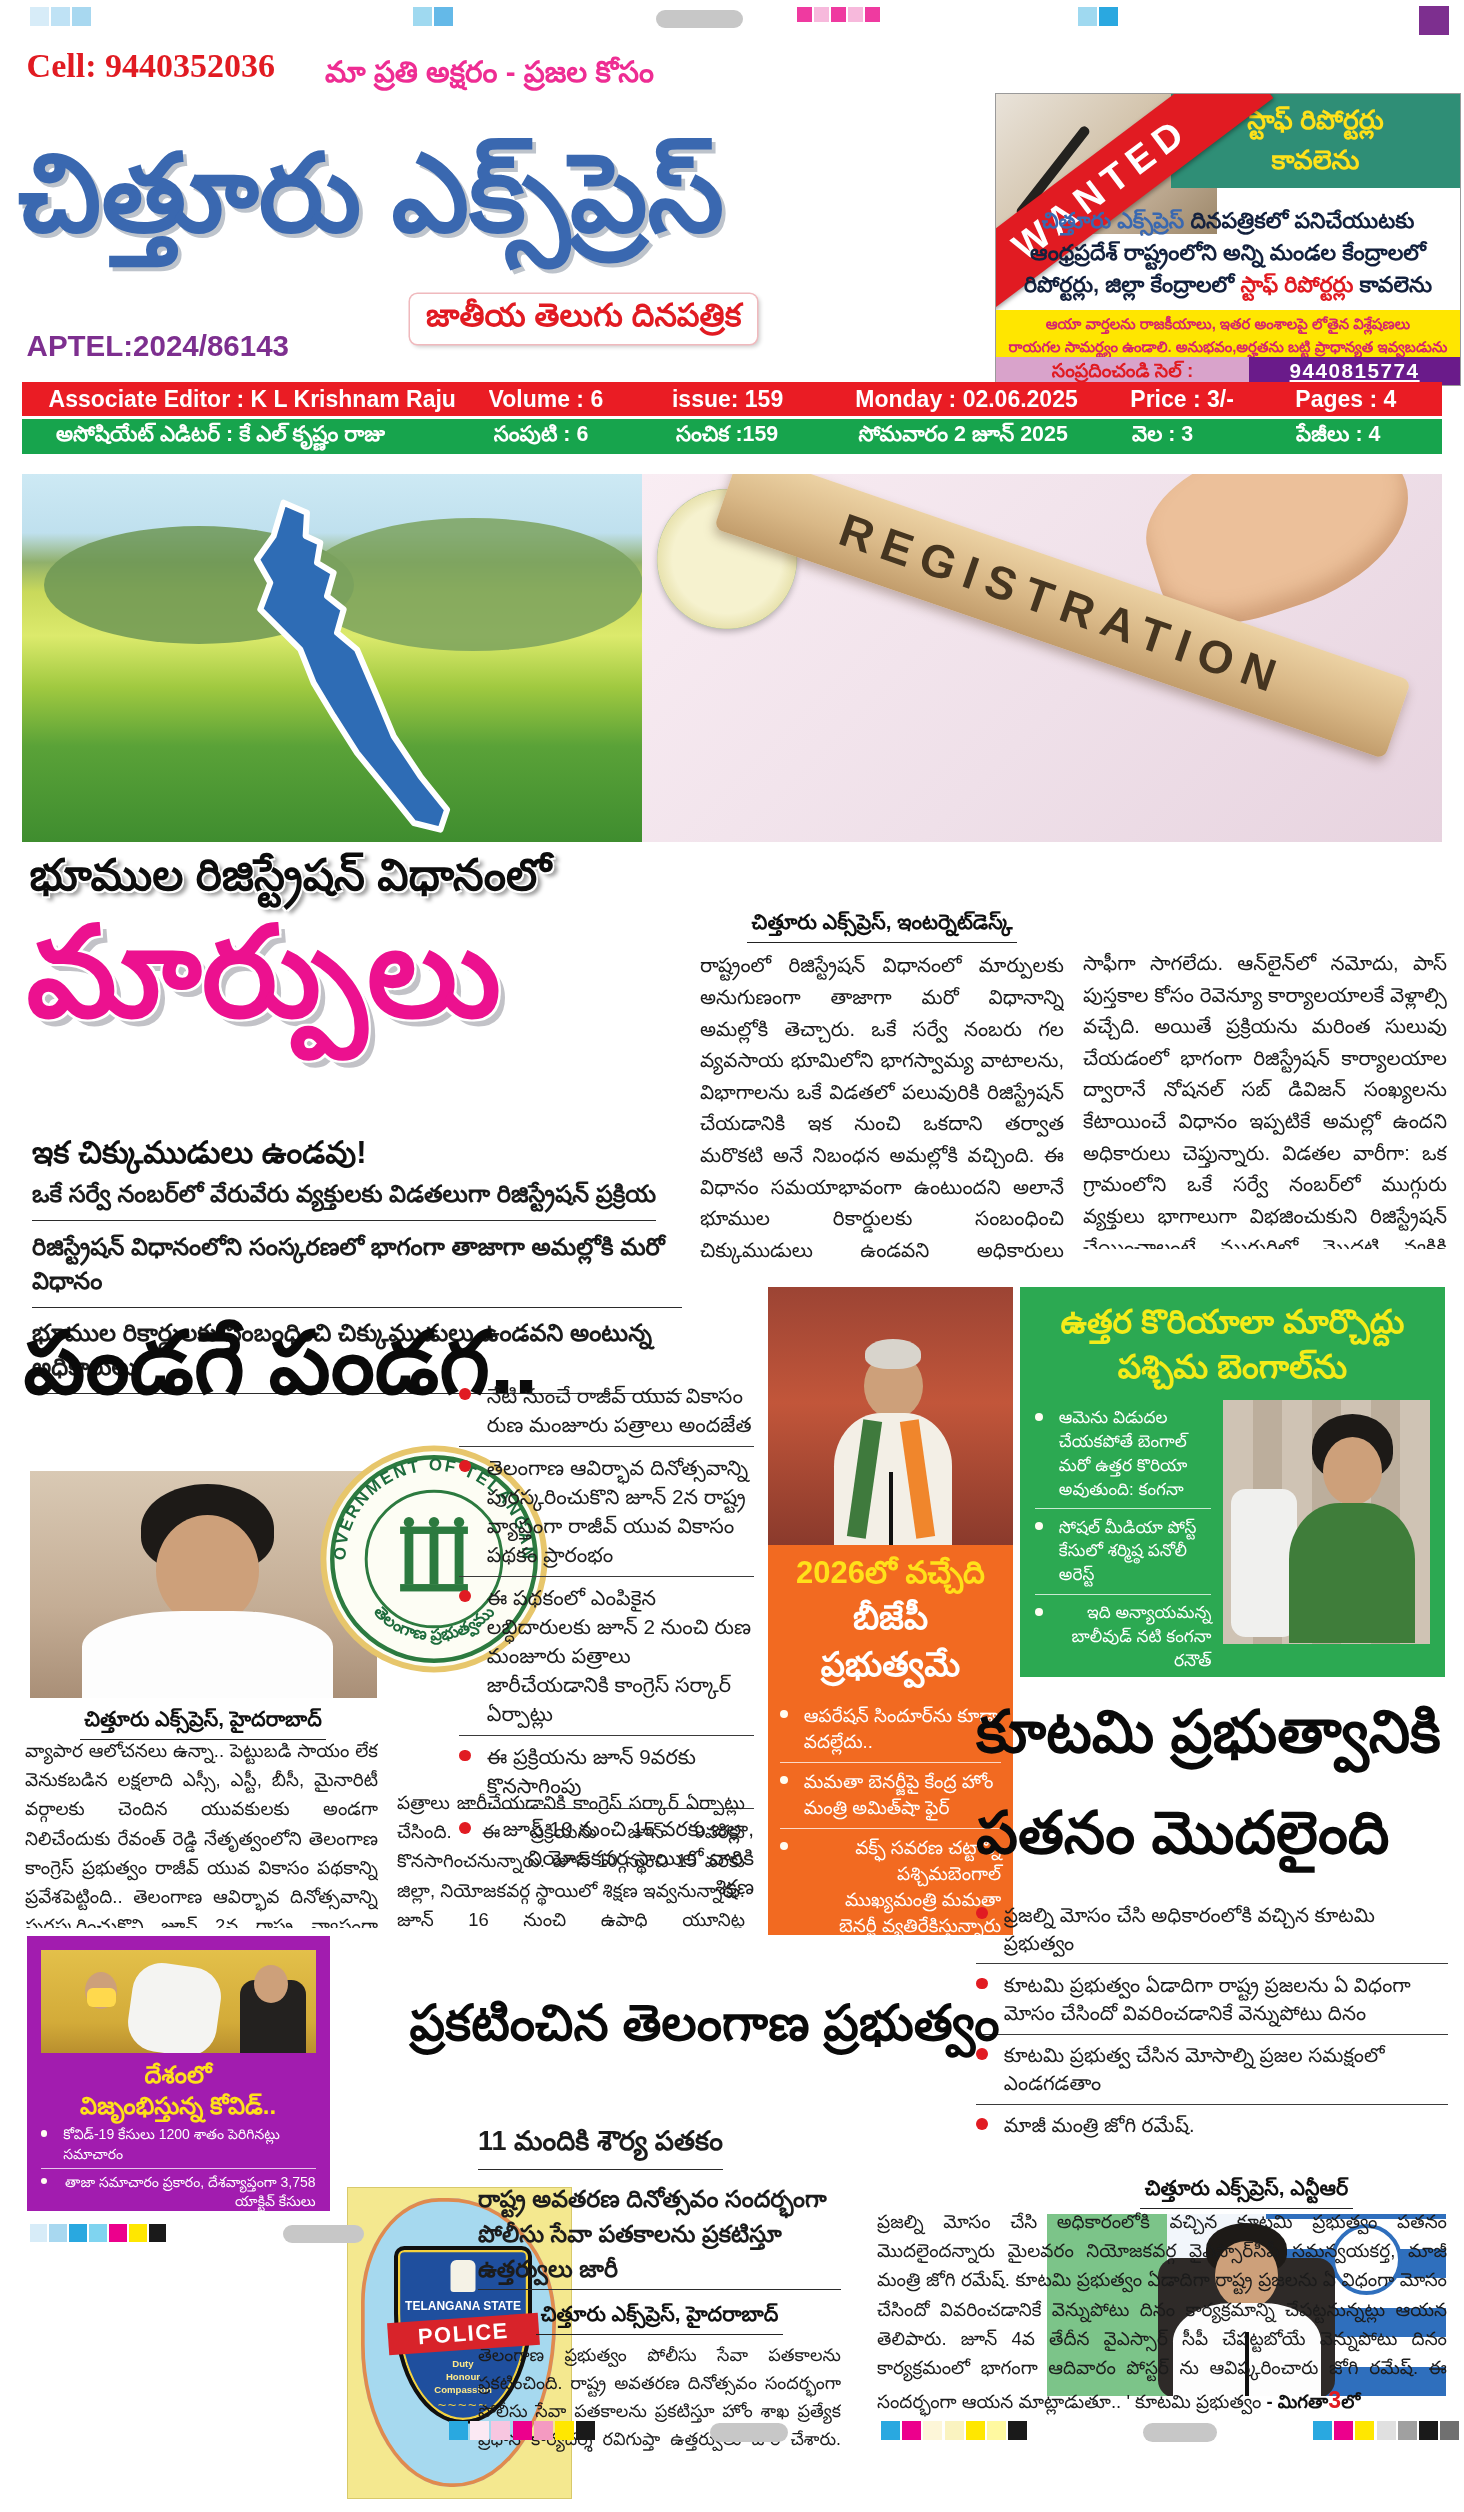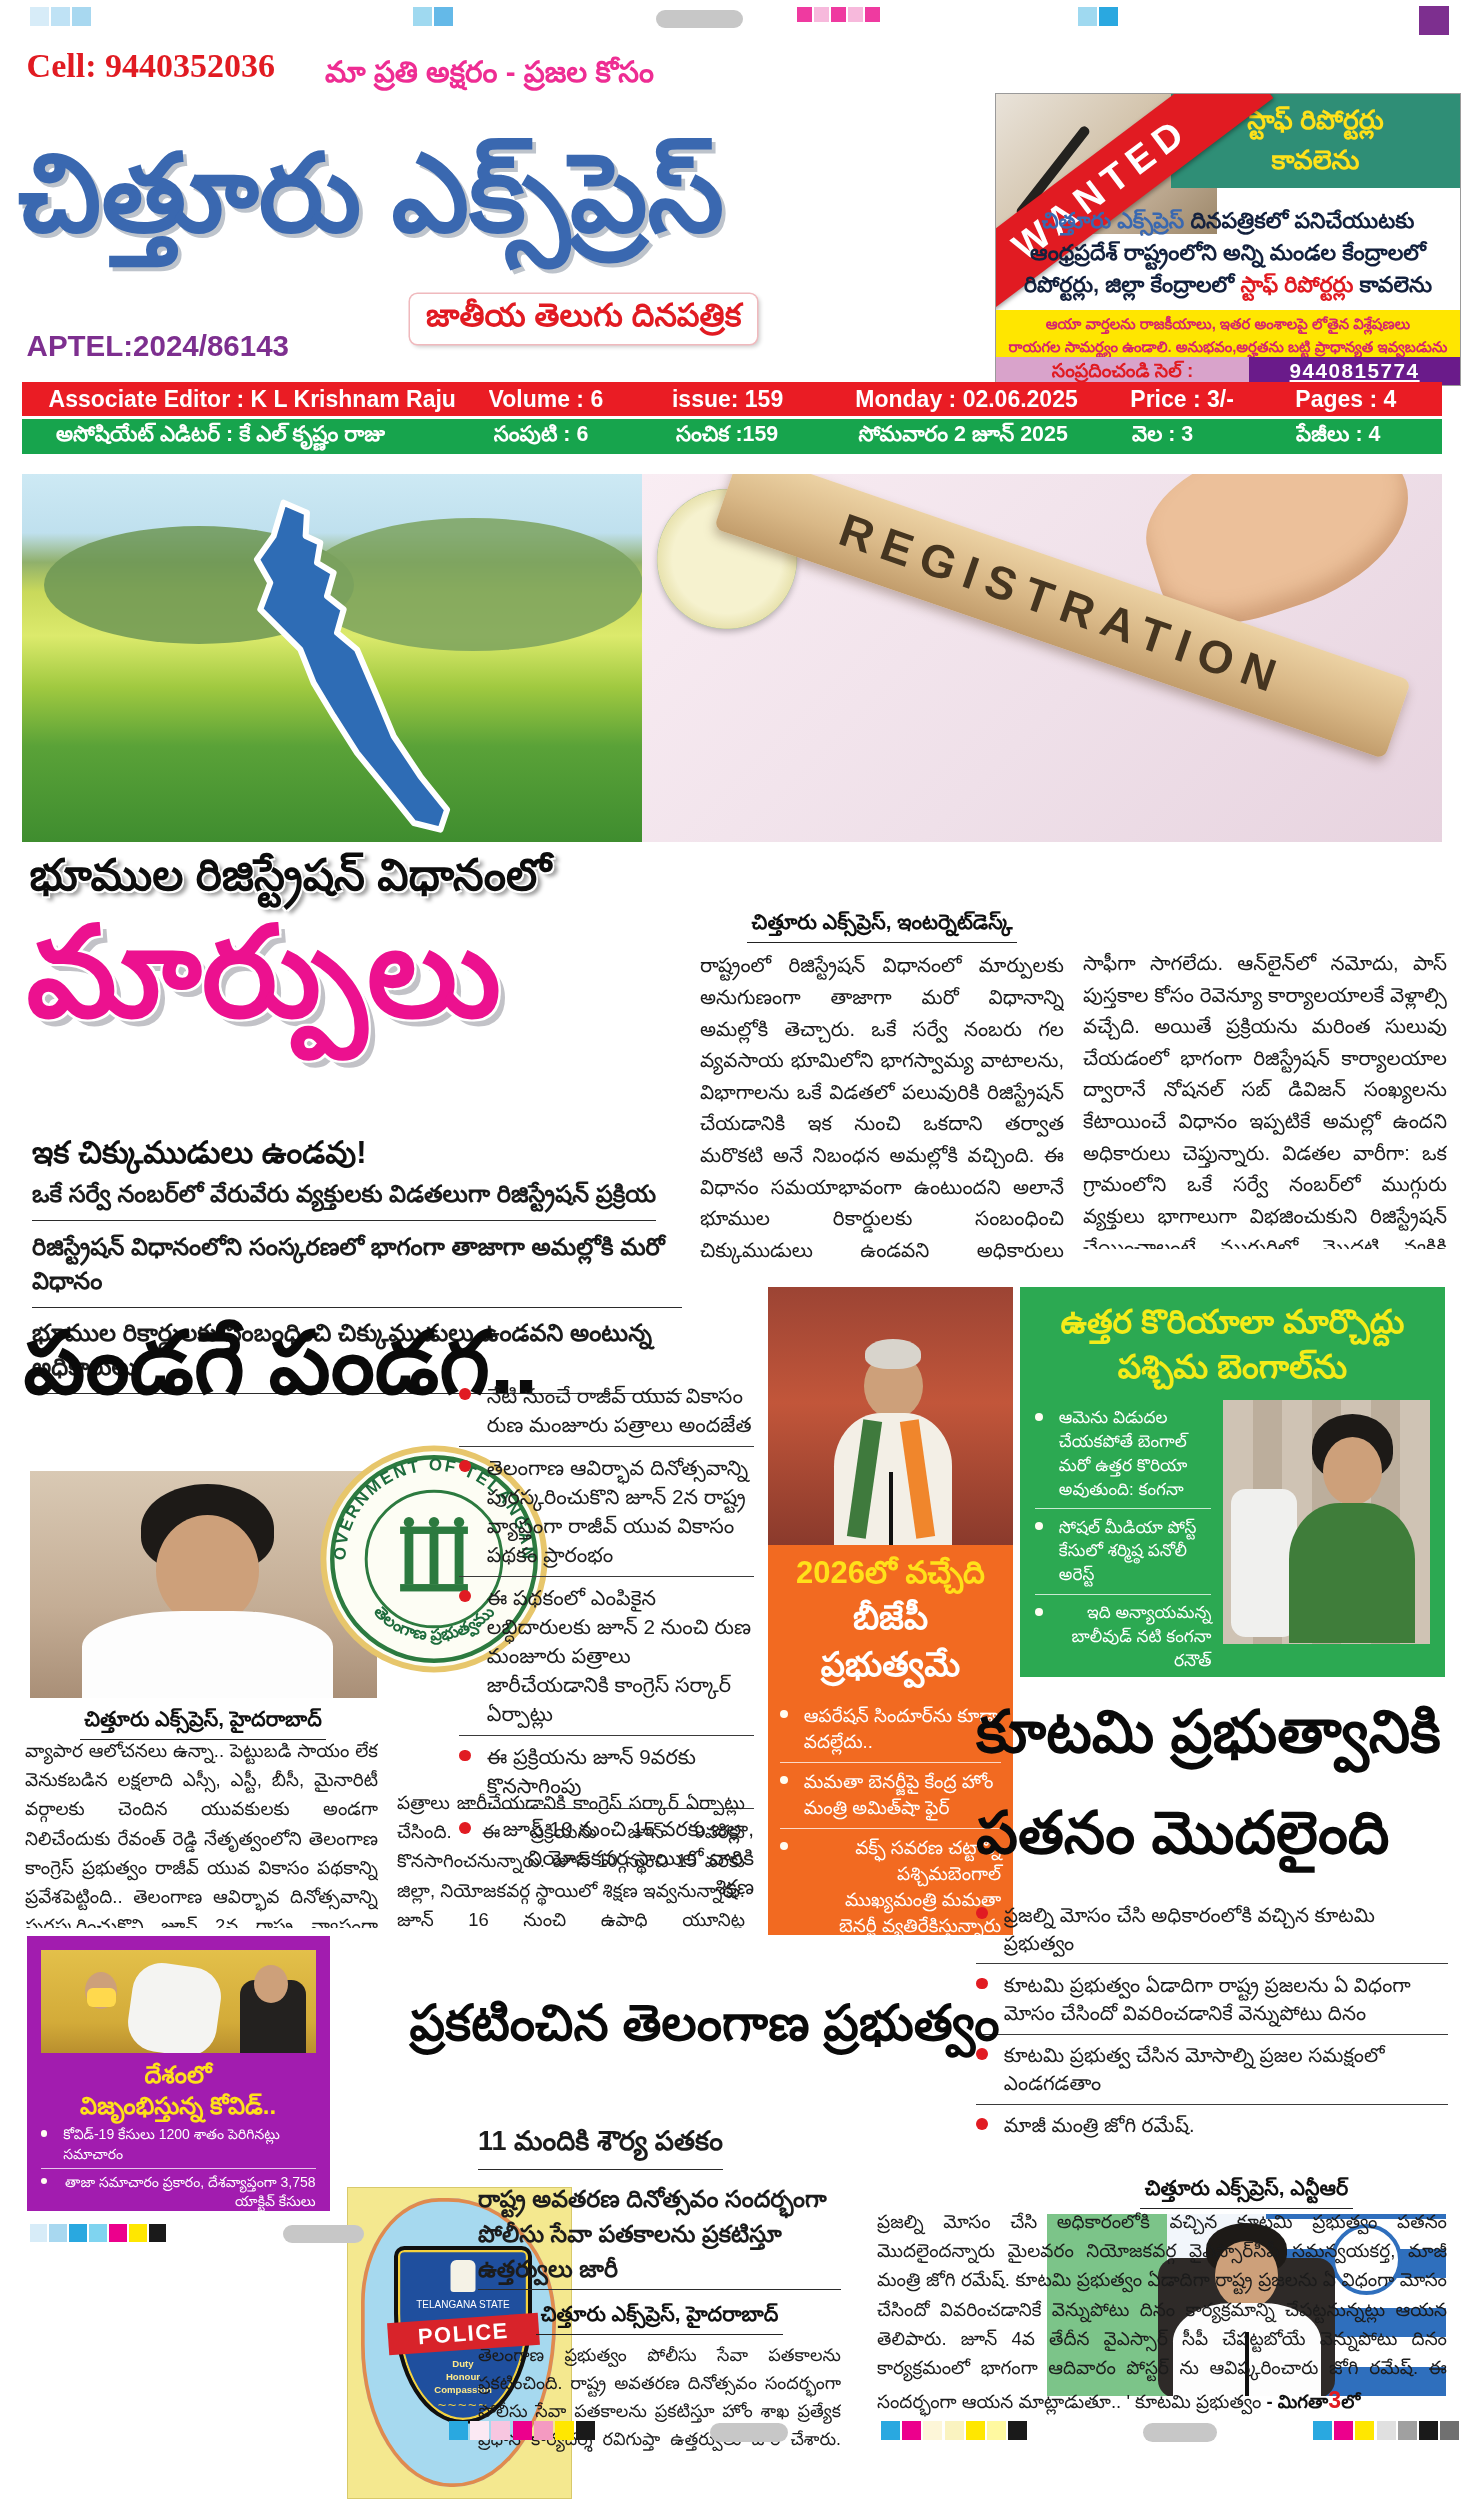--- a/index.html
+++ b/index.html
@@ -106,21 +106,21 @@
   .badge{position:absolute;background:#fff;border:4.4px solid #2f6fbd;border-radius:50%;}
   .mic{position:absolute;width:3.7px;background:#111;}
   
   .plogo{background:#f4e88f;overflow:hidden;border:0.7px solid #d8c96a;}
   .tsmap{position:absolute;left:13.3px;top:10.3px;width:195px;height:289px;background:#a6d9ef;
          border-radius:42% 58% 55% 48%/38% 45% 60% 52%;box-shadow:0 0 0 3.7px #e08a4e inset;}
   .shield{position:absolute;left:46px;top:58px;width:130px;height:170px;background:#1f4f9e;
           border:4.4px solid #101010;border-radius:10.3px 10.3px 50% 50%/10.3px 10.3px 62% 62%;box-shadow:0 0 0 2.2px #f5d23c inset;}
   .shield .emb{position:absolute;left:50%;top:10.3px;transform:translateX(-50%);width:25px;height:32px;background:#f5f2e6;
           border-radius:5.9px 5.9px 3px 3px;}
-  .shield .state{position:absolute;left:0;right:0;top:49px;color:#fff;font-weight:normal;font-size:10px;text-align:center;}
+  .shield .state{position:absolute;left:0;right:0;top:49px;color:#fff;font-weight:bold;font-size:12px;text-align:center;}
   .shield .pband{position:absolute;left:-10.3px;right:-10.3px;top:68px;height:32px;background:#d8232a;transform:rotate(-4deg);
           color:#fff;font-weight:bold;font-size:22px;text-align:center;line-height:32px;letter-spacing:1.5px;}
   .shield .motto{position:absolute;left:0;right:0;top:108px;color:#ffe98a;font-weight:bold;font-size:9.6px;
           text-align:center;line-height:1.35;}
   .laurel{position:absolute;left:50%;bottom:7.4px;transform:translateX(-50%);color:#f5d23c;font-size:14.8px;letter-spacing:1.5px;}
 </style>
 </head>
 <body>
 
 <div class="page">

